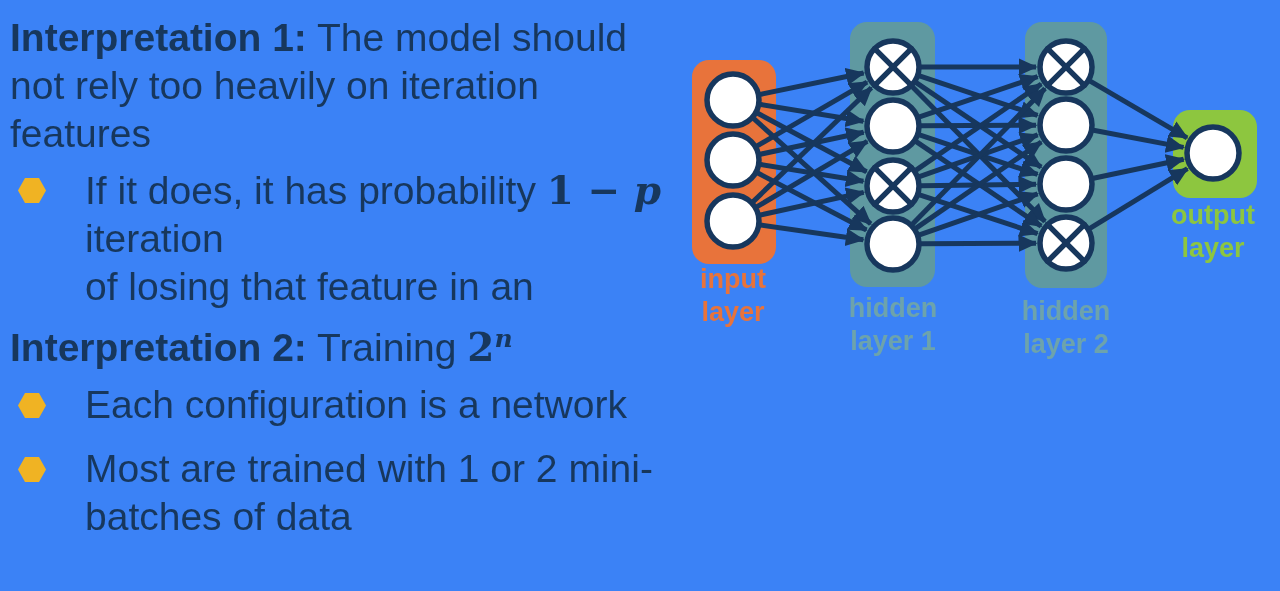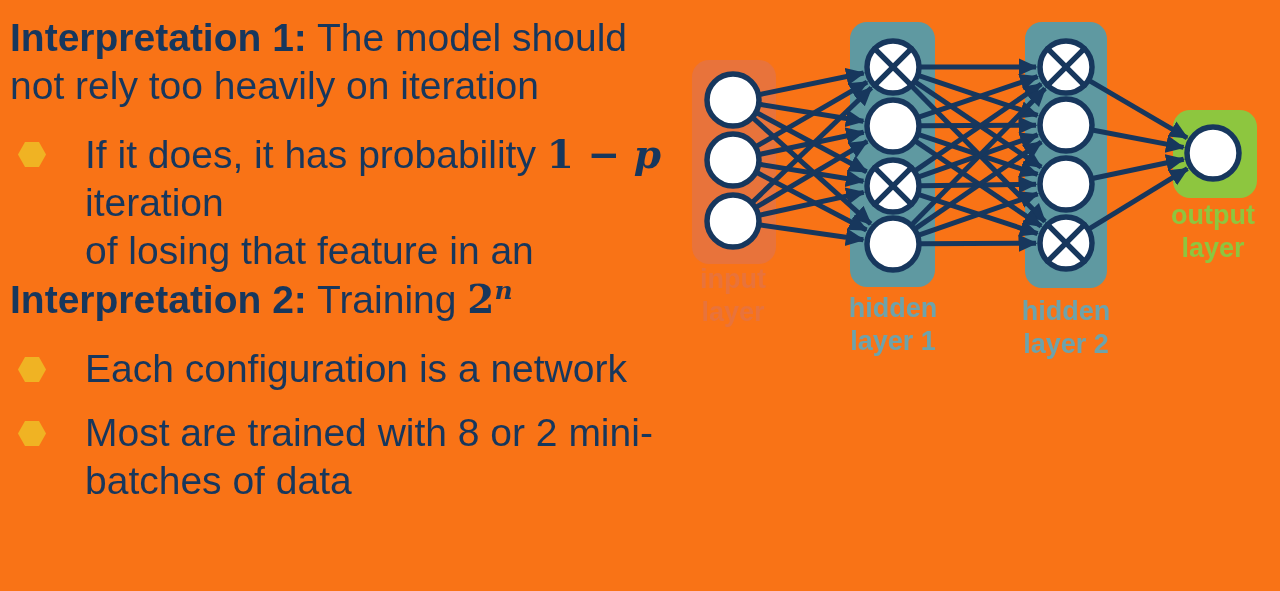--- a/index.html
+++ b/index.html
@@ -1,21 +1,21 @@
 <!DOCTYPE html>
 <html><head>
 <meta charset="utf-8">
 <style>
   html,body{margin:0;padding:0;}
   body{
     width:1280px;height:591px;overflow:hidden;background:#ffffff;
     font-family:"Liberation Sans",sans-serif;
     color:#17375D;
   }
-  #slide{position:relative;width:1280px;height:591px;background:#f97316;}
+  #slide{position:relative;width:1280px;height:591px;background:#3b82f6;}
   #text-col{
     position:absolute;left:10px;top:14px;width:660px;
   }
   .block{white-space:nowrap;font-size:39px;line-height:48px;}
   .para{margin:0;}
   .bullet{position:relative;padding-left:75px;}
   .hex{
     position:absolute;left:8px;top:12px;width:28px;height:25px;
     background:#F0B323;
     clip-path:polygon(25% 0,75% 0,100% 50%,75% 100%,25% 100%,0 50%);
@@ -30,37 +30,38 @@
   .layer-label{font-family:"Liberation Sans",sans-serif;font-size:27px;font-weight:700;}
 </style>
 </head>
 <body>
 
 <div id="slide">
   <div id="text-col">
       <div class="block para" style="margin-top: 0px;">
         <span class="line"><span class="b">Interpretation 1:</span><span> The model should</span></span>
         <span class="line"><span>not rely too heavily on iteration</span></span>
+        <span class="line"><span>features</span></span>
       </div>
-      <div class="block bullet" style="margin-top: 20px;">
+      <div class="block bullet" style="margin-top: 8px;">
         <span class="hex"></span>
         <span class="line"><span>If it does, it has probability </span><span class="mb">1 − </span><span class="mbi">p</span></span>
         <span class="line"><span>iteration</span></span>
         <span class="line"><span>of losing that feature in an</span></span>
       </div>
-      <div class="block para" style="">
+      <div class="block para" style="margin-top: 12px;">
         <span class="line"><span class="b">Interpretation 2:</span><span> Training </span><span class="mb">2</span><span class="sup">n</span></span>
       </div>
-      <div class="block bullet" style="margin-top: 16px;">
+      <div class="block bullet" style="margin-top: 4px;">
         <span class="hex"></span>
         <span class="line"><span>Each configuration is a network</span></span>
       </div>
       <div class="block bullet" style="margin-top: 16px;">
         <span class="hex"></span>
-        <span class="line"><span>Most are trained with 8 or 2 mini-</span></span>
+        <span class="line"><span>Most are trained with 1 or 2 mini-</span></span>
         <span class="line"><span>batches of data</span></span>
       </div>
     </div>
   <svg id="net-svg" width="1280" height="591" viewBox="0 0 1280 591" aria-hidden="true">
     <defs>
       <marker id="arrow" markerUnits="strokeWidth" markerWidth="4.2" markerHeight="4.2" refX="3.5" refY="2" orient="auto">
         <path d="M0,0.25 L3.8,2 L0,3.75 Z" fill="#17375D"></path>
       </marker>
     </defs>
     <g id="g-boxes">

